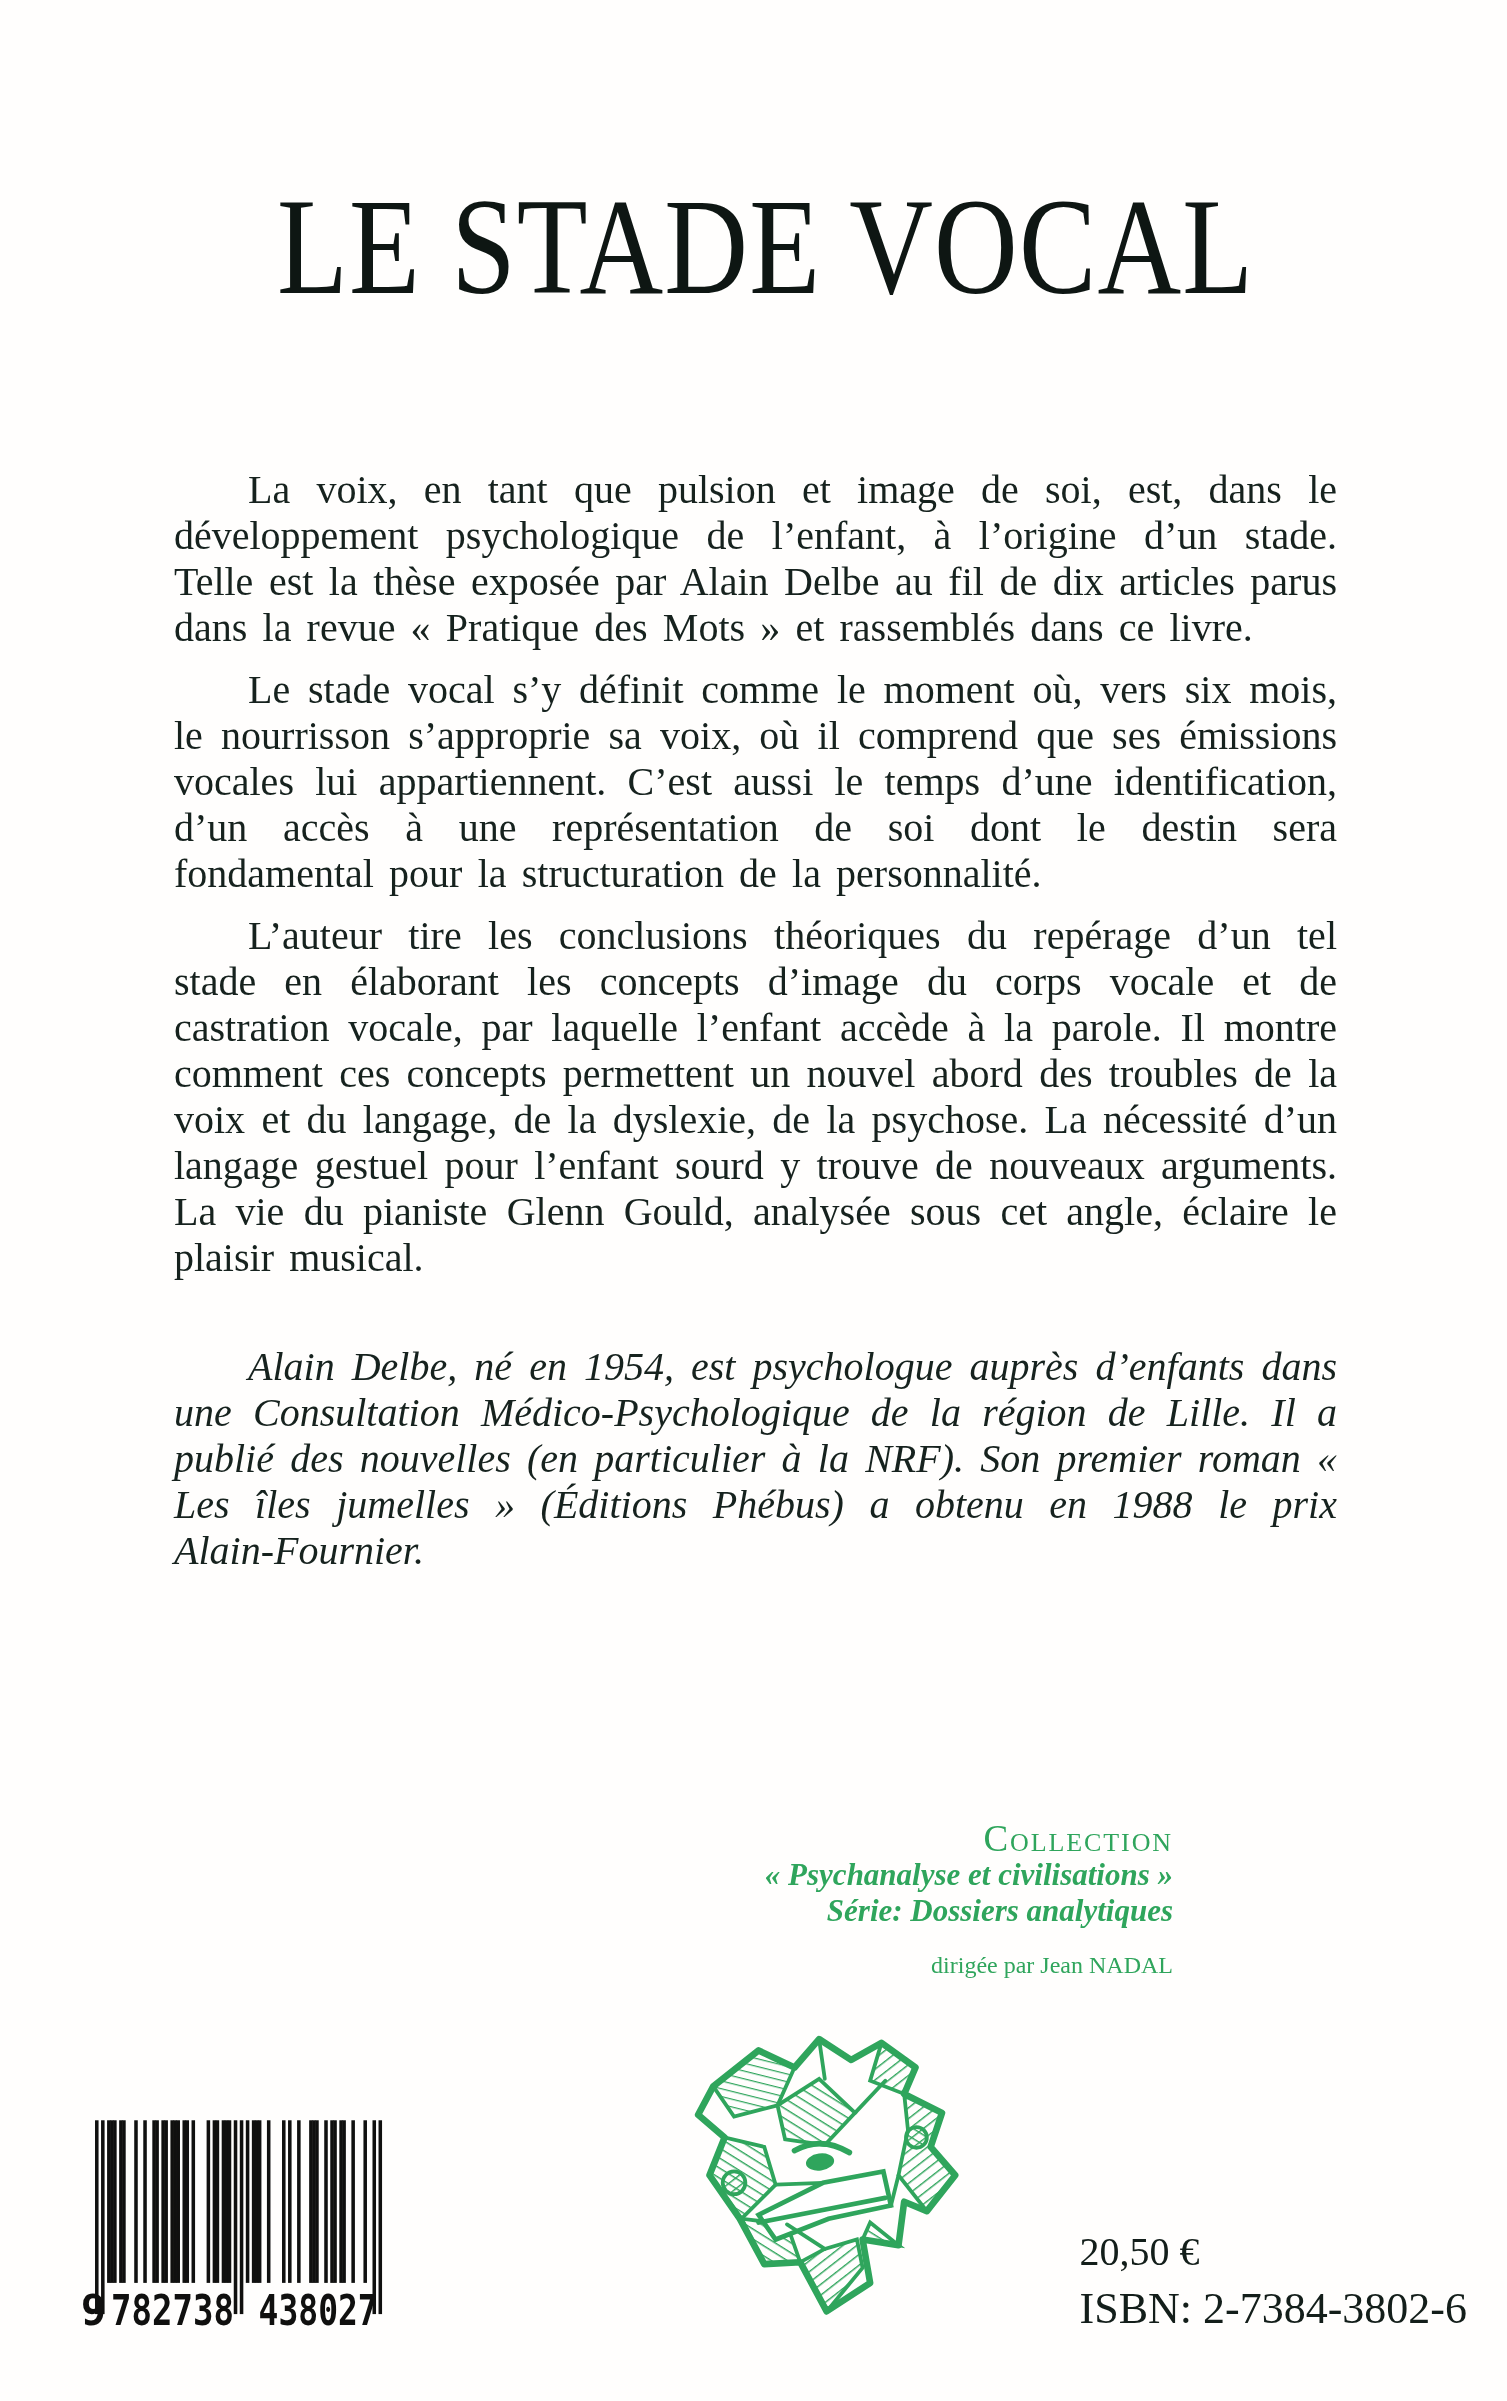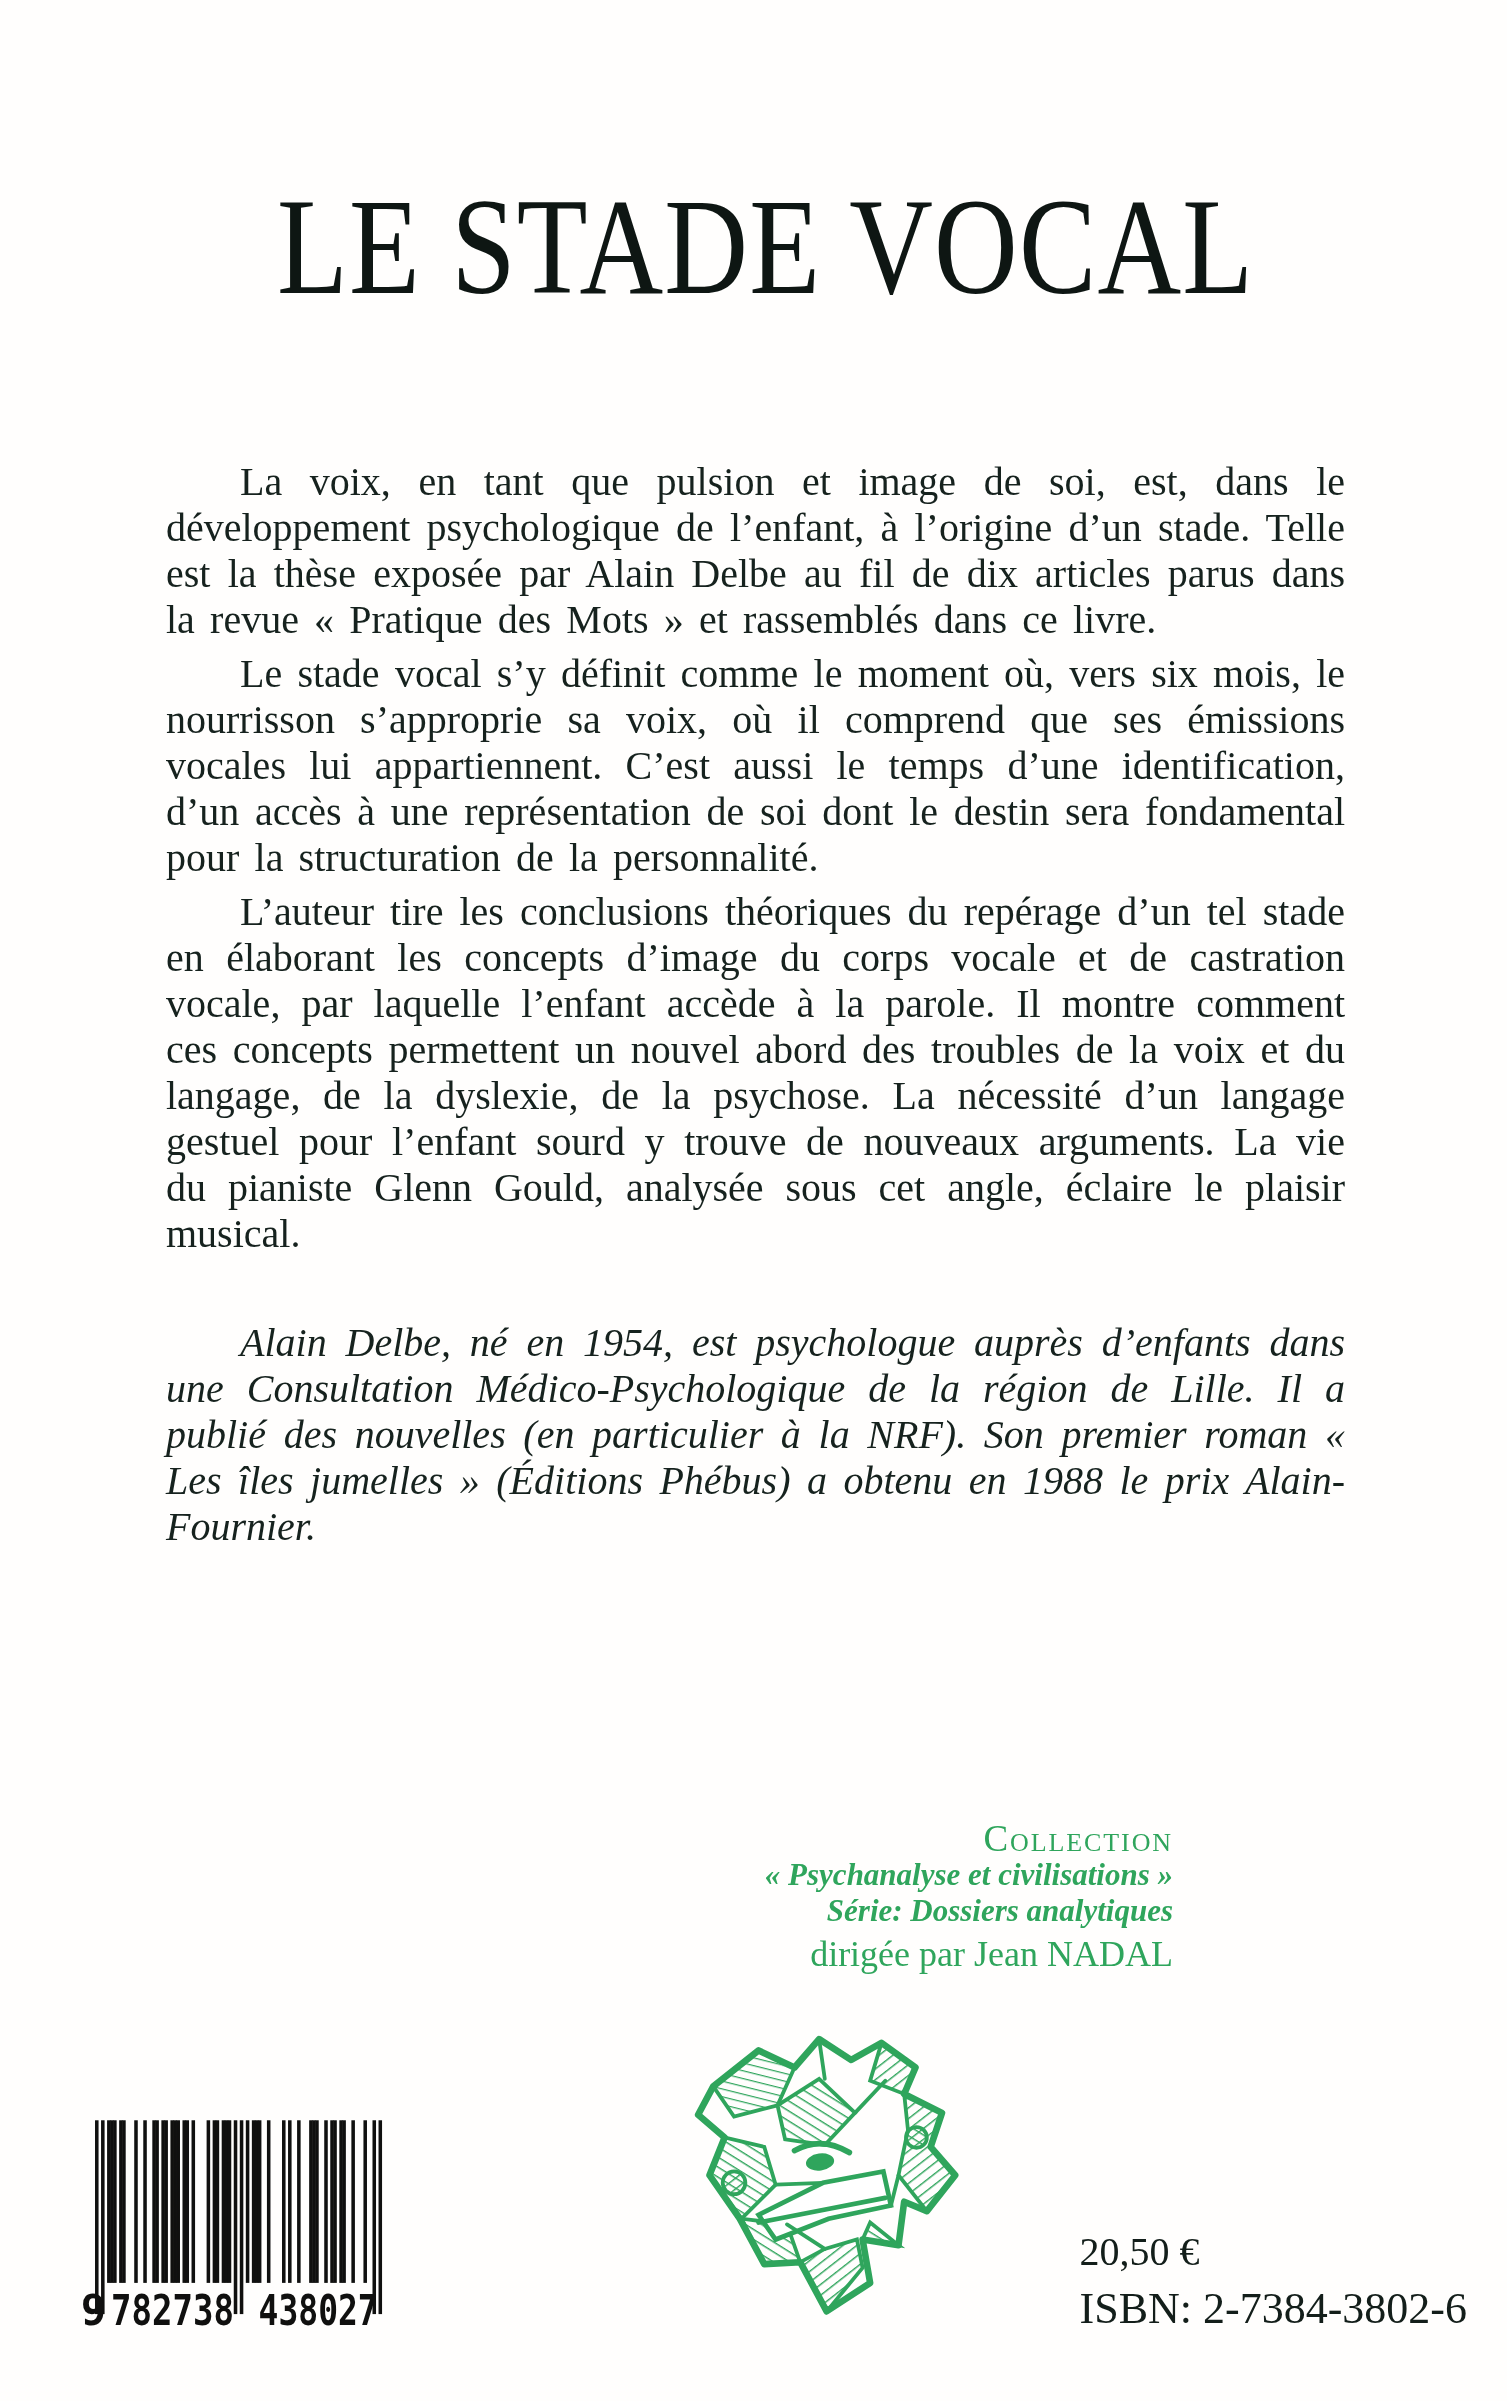--- a/index.html
+++ b/index.html
@@ -19,30 +19,30 @@
     font-size:138px;font-weight:400;color:#0e1613;
     letter-spacing:0.01em;white-space:nowrap;
   }
   .title .squeeze{display:inline-block;transform:scaleX(0.84);transform-origin:50% 50%;}
   
   .body-text{
     position:absolute;left:158px;top:451px;width:1195px;
     font-size:40px;line-height:46px;text-align:justify;
     word-spacing:0.13em;color:#16221e;
   }
-  .body-text p{margin:8px;text-indent:74px;}
+  .body-text p{margin:16px;text-indent:74px;}
   .bio{margin-top:63px !important;font-style:italic;}
   
   .collection{
     position:absolute;left:454px;top:1821px;width:719px;
     text-align:right;color:#2fa55c;line-height:36px;
   }
   .collection .label{font-variant:small-caps;font-size:37px;letter-spacing:1.9px;}
   .collection .name,.collection .series{font-size:31px;font-weight:700;font-style:italic;}
-  .collection .director{font-size:36px;margin-top:7px;}
+  .collection .director{font-size:24px;margin-top:18px;}
   
   .logo{position:absolute;left:683px;top:2023px;width:276px;height:295px;}
   
   .barcode{position:absolute;left:78px;top:2120px;width:312px;height:218px;}
   .barcode svg{position:absolute;left:0;top:0;}
   .barcode text{
     font-family:"DejaVu Sans Mono", monospace;
     font-size:45px;font-weight:600;fill:#10100f;
   }
   

